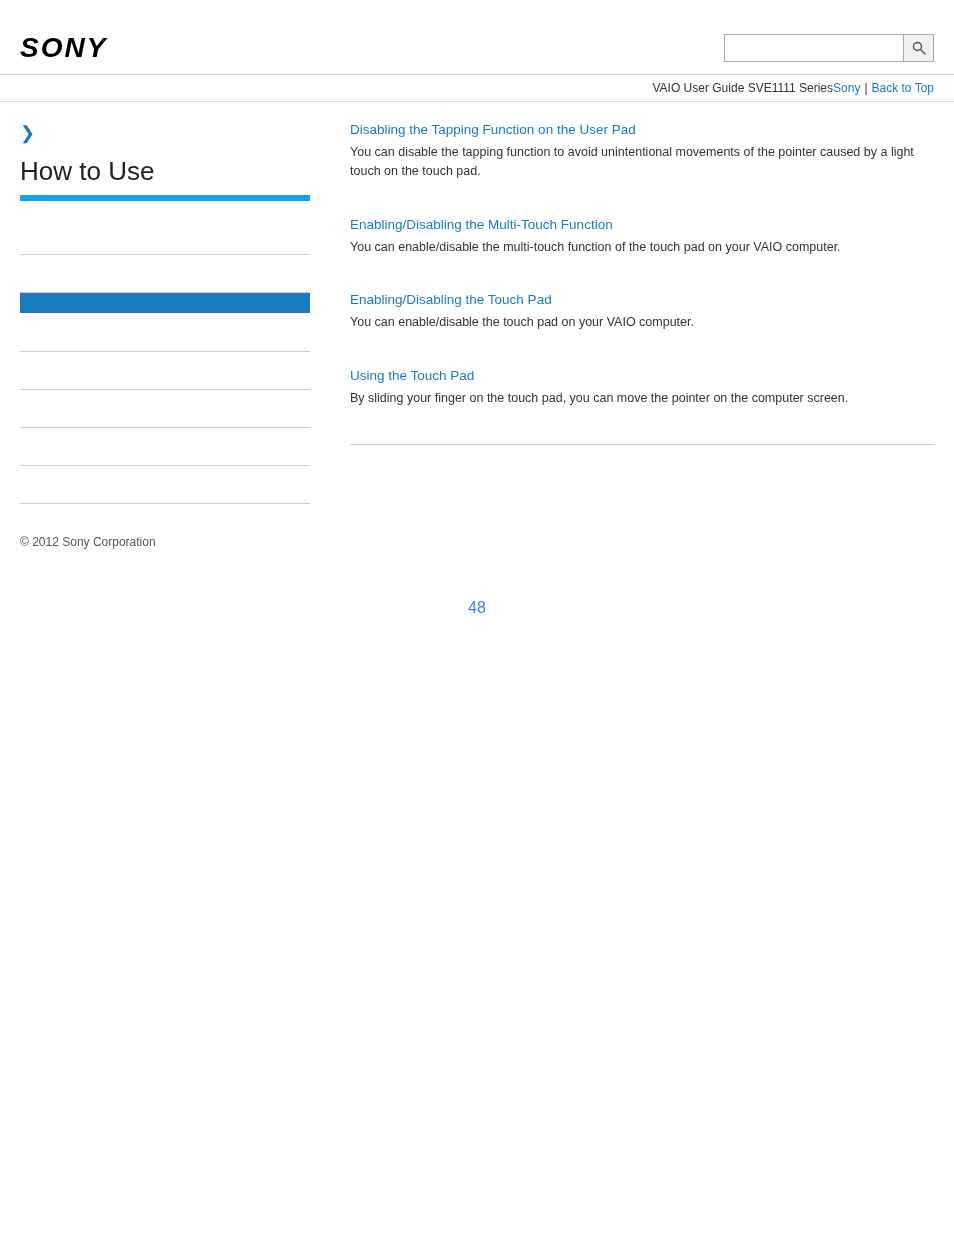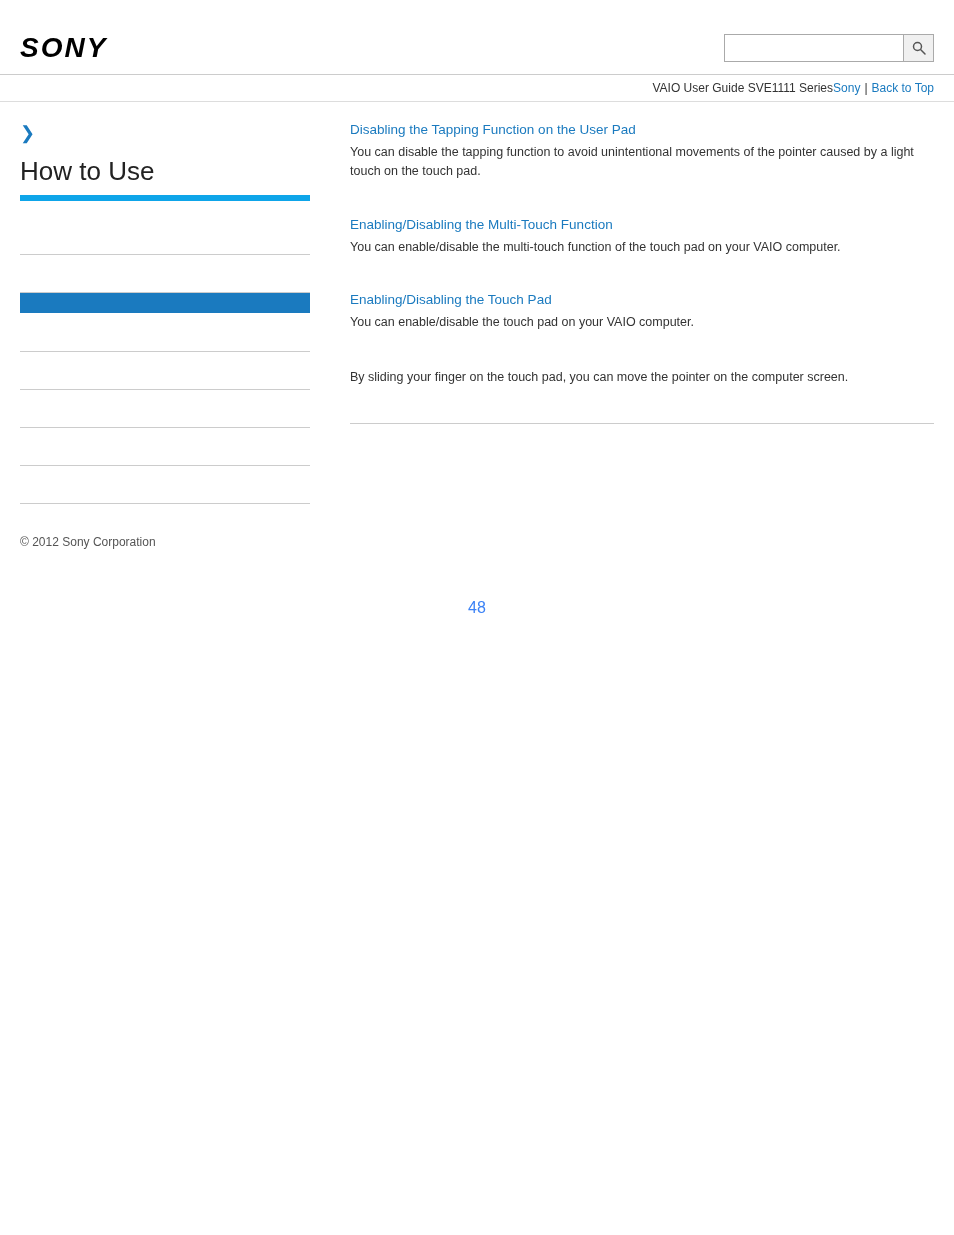--- a/index.html
+++ b/index.html
@@ -245,20 +245,21 @@
       <a href="#" class="content-link">Enabling/Disabling the Multi-Touch Function</a>
       <p class="content-desc">You can enable/disable the multi-touch function of the touch pad on your VAIO computer.</p>
     </div>
 
     <div class="content-item">
       <a href="#" class="content-link">Enabling/Disabling the Touch Pad</a>
       <p class="content-desc">You can enable/disable the touch pad on your VAIO computer.</p>
     </div>
 
     <div class="content-item">
+      <a href="#" class="content-link">Using the Touch Pad</a>
       <p class="content-desc">By sliding your finger on the touch pad, you can move the pointer on the computer screen.</p>
     </div>
 
     <hr id="content-divider">
 
   </div>
 </div>
 
 <div style="padding: 10px 20px;">
   <span id="copyright" style="position:static; font-size:12px; color:#555;margin-top:43px;">© 2012 Sony Corporation</span>

